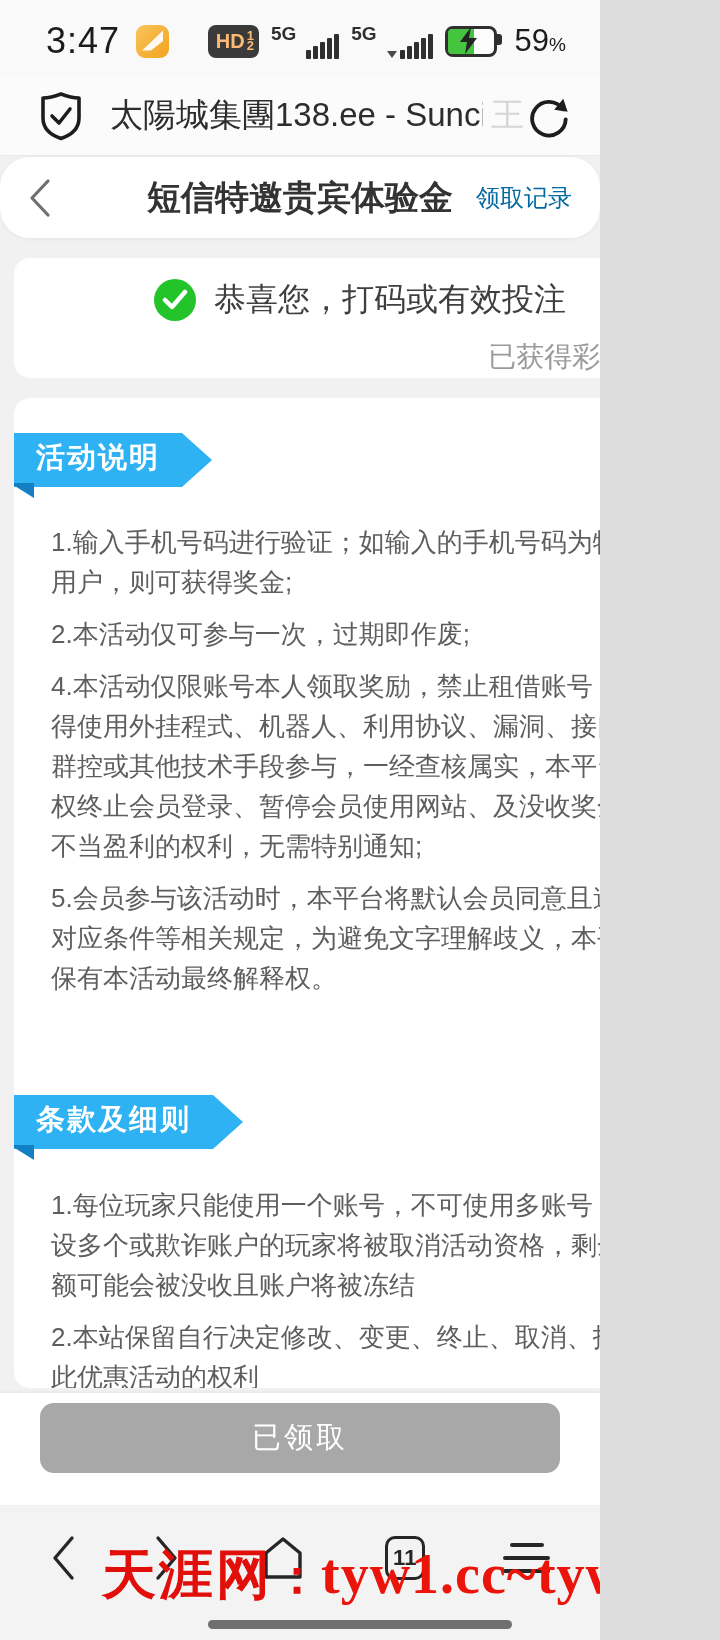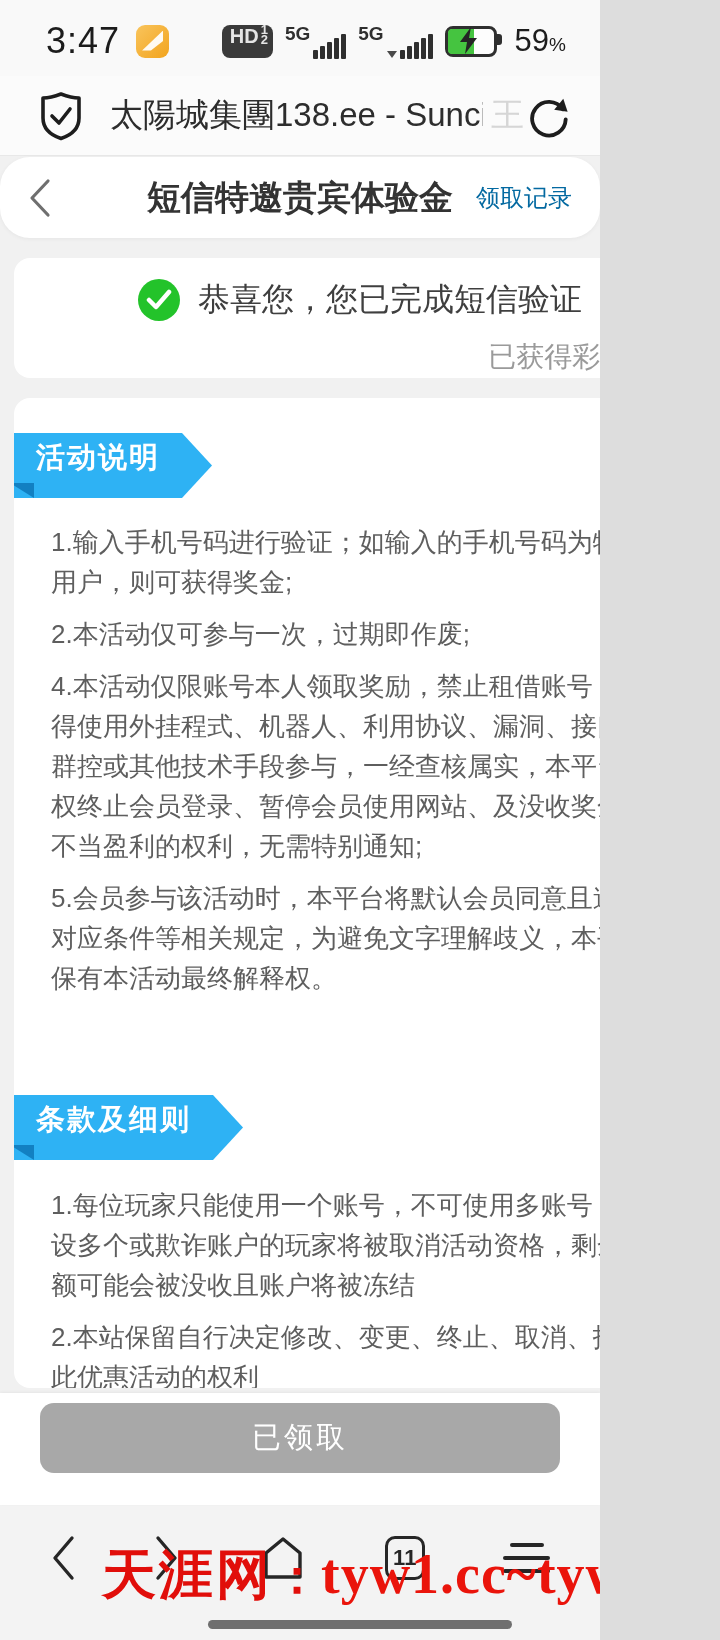--- a/index.html
+++ b/index.html
@@ -10,26 +10,26 @@
   .status-bar{position:absolute;top:0;left:0;right:0;height:76px;background:#f9f9f9;
               display:flex;align-items:center;justify-content:space-between;
               padding:6px 34px 0 46px;box-sizing:border-box;}
   .sb-left{display:flex;align-items:center;gap:16px;}
   .time{font-size:36px;color:#1c1c1c;font-weight:500;letter-spacing:1px;}
   .note-icon{width:33px;height:33px;border-radius:9px;position:relative;overflow:hidden;
              background:linear-gradient(135deg,#f9c45c,#f2a41e);}
   .note-icon::after{content:"";position:absolute;left:6px;top:6px;width:21px;height:20px;
              background:#fff;opacity:.93;clip-path:polygon(0 100%,100% 0,100% 52%,42% 100%);}
   .sb-right{display:flex;align-items:center;gap:12px;}
-  .hd-badge{background:#3a3a3a;color:#e5e5e5;border-radius:8px;height:33px;display:flex;
-            align-items:flex-start;padding:0 5px 0 8px;}
+  .hd-badge{background:#3a3a3a;color:#fdba74;border-radius:8px;height:33px;display:flex;
+            align-items:center;padding:0 5px 0 8px;}
   .hd-badge .hd{font-size:20px;font-weight:700;letter-spacing:0;}
   .hd-nums{display:flex;flex-direction:column;line-height:10px;margin-left:2px;}
   .hd-nums span{font-size:13px;font-weight:700;}
-  .net{display:flex;align-items:flex-start;gap:3px;}
+  .net{display:flex;align-items:flex-start;gap:10px;}
   .net .g5{font-size:19px;font-weight:700;color:#2f2f2f;line-height:1;}
   .bars{display:flex;align-items:flex-end;gap:2px;margin-top:9px;height:26px;}
   .bars i{display:block;width:5px;background:#2f2f2f;border-radius:1px;}
   .b1{height:9px;}.b2{height:13px;}.b3{height:17px;}.b4{height:21px;}.b5{height:25px;}
   .dl-arrow{width:0;height:0;border-left:5px solid transparent;border-right:5px solid transparent;
             border-top:7px solid #4a4a4a;margin:0 1px 1px 0;align-self:flex-end;}
   .battery{position:relative;width:46px;height:25px;border:3px solid #2f2f2f;border-radius:8px;
            background:#fdfdfd;margin-right:6px;}
   .battery::after{content:"";position:absolute;right:-8px;top:5px;width:5px;height:11px;
            background:#2f2f2f;border-radius:0 3px 3px 0;}
@@ -64,21 +64,21 @@
                 align-items:center;justify-content:center;flex:0 0 auto;}
   .sc-msg{font-size:32px;color:#3f3f3f;}
   .sc-bonus{margin:16px 0 0 26px;font-size:28px;color:#9a9a9a;text-align:right;}
   .sc-bonus .amount{color:#f5a12d;}
 
   
   .main-card{position:absolute;left:14px;width:692px;top:398px;height:990px;background:#fff;
              border-radius:16px;overflow:hidden;}
   .ribbon{position:absolute;left:-4px;height:50px;background:#2eb2f4;color:#fff;
           font-size:29px;font-weight:700;display:flex;align-items:center;
-          padding:0 52px 15px 26px;letter-spacing:2px;
+          padding:0 52px 4px 26px;letter-spacing:2px;
           clip-path:polygon(0 0,calc(100% - 30px) 0,100% 50%,calc(100% - 30px) 100%,0 100%);}
   .ribbon-fold{position:absolute;left:-4px;width:24px;height:15px;background:#1280c2;
           clip-path:polygon(0 0,100% 0,100% 100%);}
   .ribbon1{top:35px;}  .fold1{top:85px;}
   .ribbon2{top:697px;} .fold2{top:747px;}
   .rules{position:absolute;left:25px;width:640px;font-size:26px;line-height:40px;color:#5e5e5e;}
   .rules p{margin:12px;}
   .rules1{top:112px;}
   .rules2{top:775px;}
 
@@ -185,21 +185,21 @@
     <a class="history-link">领取记录</a>
   </div>
 
   <div class="success-card">
     <div class="sc-row">
       <span class="check-circle">
         <svg width="26" height="22" viewBox="0 0 26 22">
           <polyline points="3,11 10,18 23,3" fill="none" stroke="#fff" stroke-width="4.5" stroke-linecap="round" stroke-linejoin="round"></polyline>
         </svg>
       </span>
-      <span class="sc-msg">恭喜您，您已完成短信验证</span>
+      <span class="sc-msg">恭喜您，打码或有效投注</span>
     </div>
     <div class="sc-bonus">
       <span>已获得彩金:</span><span class="amount">18.00</span>
     </div>
   </div>
 
   <div class="main-card">
     <div class="ribbon ribbon1">活动说明</div>
     <div class="ribbon-fold fold1"></div>
     <div class="rules rules1">

